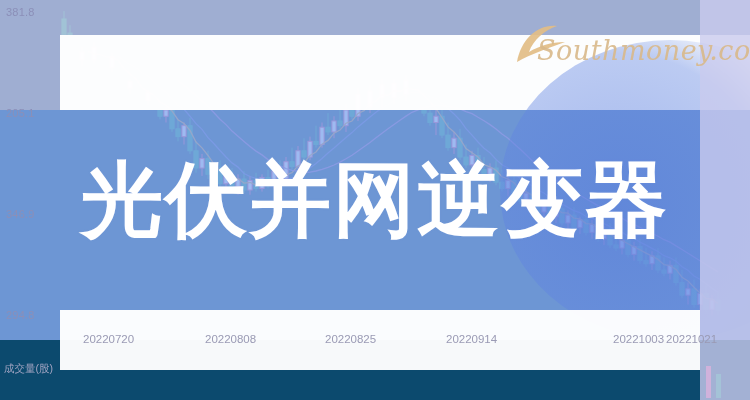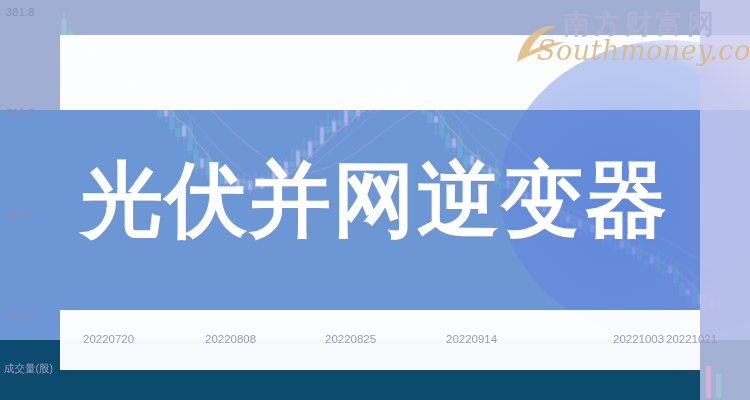--- a/index.html
+++ b/index.html
@@ -511,37 +511,36 @@
 
   <div class="band" id="band-top"></div>
   <div id="plate-top"></div>
   <div class="band" id="band-blue"></div>
   <div id="sweep"></div>
   <div id="right-strip"></div>
   <div id="plate-bottom"></div>
 
   <div id="y-axis">
       <div class="ylab" style="top: 6px;">381.8</div>
-      <div class="ylab" style="top: 107.052px;">560.7</div>
+      <div class="ylab" style="top: 107.052px;">205.1</div>
       <div class="ylab" style="top: 208.105px;">346.9</div>
       <div class="ylab" style="top: 309px;">294.8</div>
     </div>
   <div id="x-axis">
       <div class="xlab" style="left: 83px; text-align: right;">20220720</div>
       <div class="xlab" style="left: 205px; text-align: right;">20220808</div>
       <div class="xlab" style="left: 325px;">20220825</div>
       <div class="xlab" style="left: 446px;">20220914</div>
       <div class="xlab" style="left: 565px; margin-left: 48px;">20221003</div>
       <div class="xlab" style="left: 666px;">20221021</div>
     </div>
   <div id="vol-label">成交量(股)</div>
 
   <div id="headline">光伏并网逆变器</div>
 
   <div id="watermark">
     <svg id="wm-swoosh" viewBox="0 0 64 44">
       <path d="M2 40 C 6 18, 22 2, 42 4 C 30 8, 18 18, 14 30 C 24 24, 36 20, 50 20 C 34 26, 16 32, 2 40 Z" fill="#e2bd86" opacity=".92"></path>
     </svg>
-    <div id="wm-cn">南方财富网</div>
     <div id="wm-en">Southmoney.com</div>
   </div>
 
 </div>
 
 </body></html>

